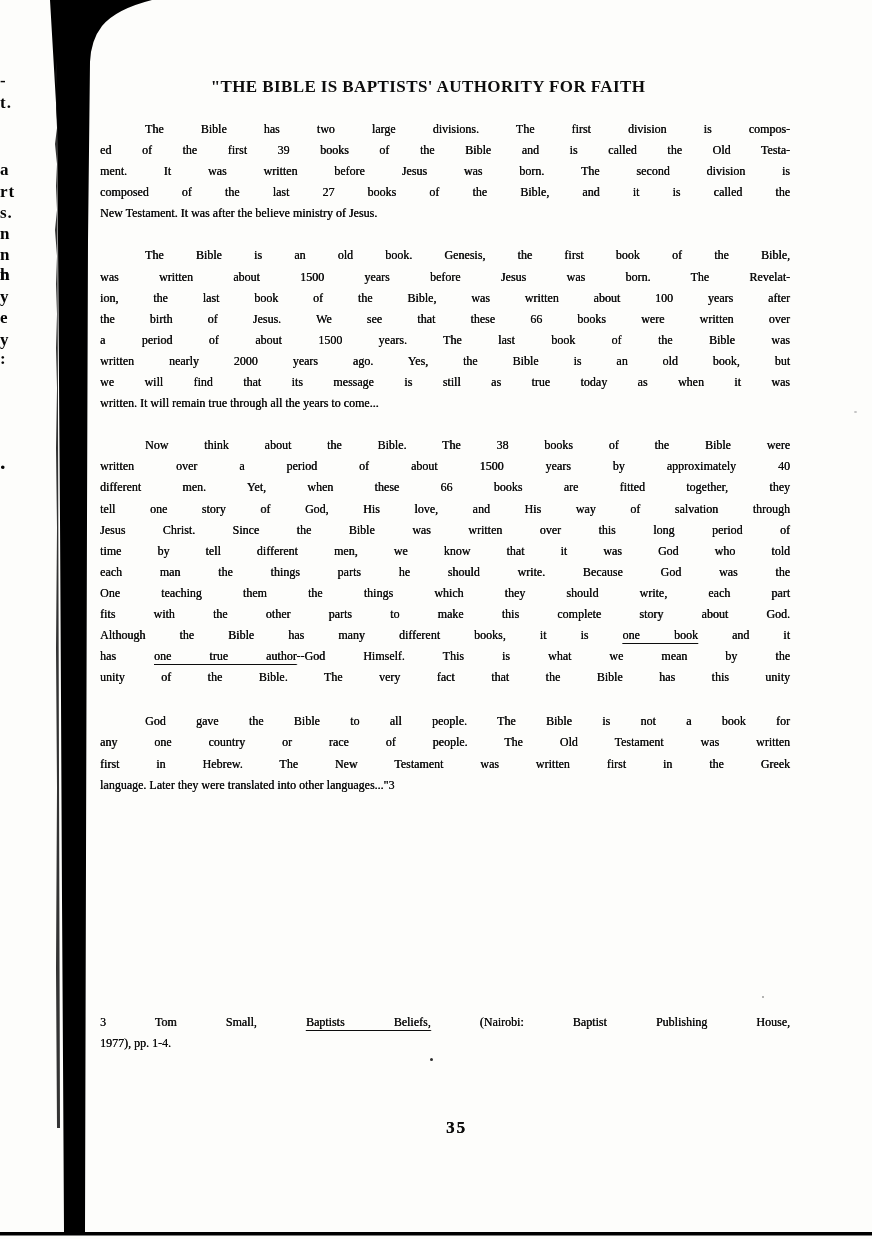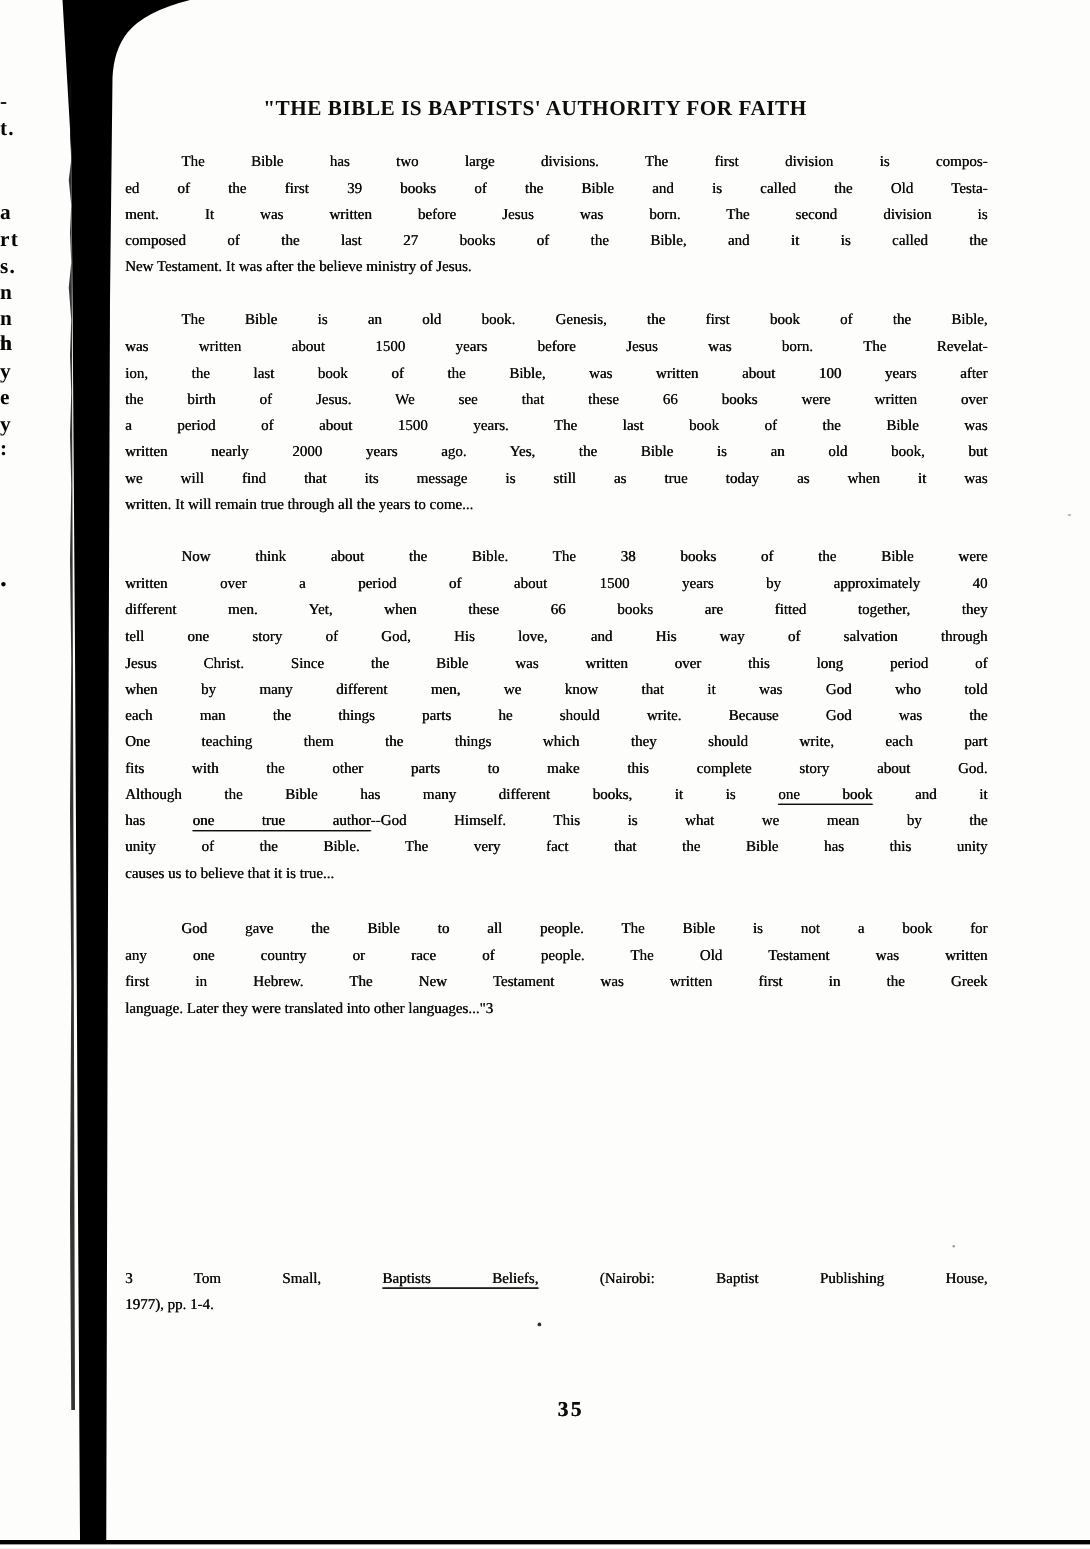--- a/index.html
+++ b/index.html
@@ -101,28 +101,27 @@
           <div class="line">written nearly 2000 years ago. Yes, the Bible is an old book, but</div>
           <div class="line">we will find that its message is still as true today as when it was</div>
           <div class="line last">written. It will remain true through all the years to come...</div>
         </div>
         <div class="para">
           <div class="line first">Now think about the Bible. The 38 books of the Bible were</div>
           <div class="line">written over a period of about 1500 years by approximately 40</div>
           <div class="line">different men. Yet, when these 66 books are fitted together, they</div>
           <div class="line">tell one story of God, His love, and His way of salvation through</div>
           <div class="line">Jesus Christ. Since the Bible was written over this long period of</div>
-          <div class="line">when by many different men, we know that it was God who told</div>
+          <div class="line">time by tell different men, we know that it was God who told</div>
           <div class="line">each man the things parts he should write. Because God was the</div>
           <div class="line">One teaching them the things which they should write, each part</div>
           <div class="line">fits with the other parts to make this complete story about God.</div>
           <div class="line">Although the Bible has many different books, it is <span class="u">one book</span> and it</div>
           <div class="line">has <span class="u">one true author</span>--God Himself. This is what we mean by the</div>
           <div class="line">unity of the Bible. The very fact that the Bible has this unity</div>
-          <div class="line last">causes us to believe that it is true...</div>
         </div>
         <div class="para">
           <div class="line first">God gave the Bible to all people. The Bible is not a book for</div>
           <div class="line">any one country or race of people. The Old Testament was written</div>
           <div class="line">first in Hebrew. The New Testament was written first in the Greek</div>
           <div class="line last">language. Later they were translated into other languages..."3</div>
         </div>
       </div>
   </div>
 

